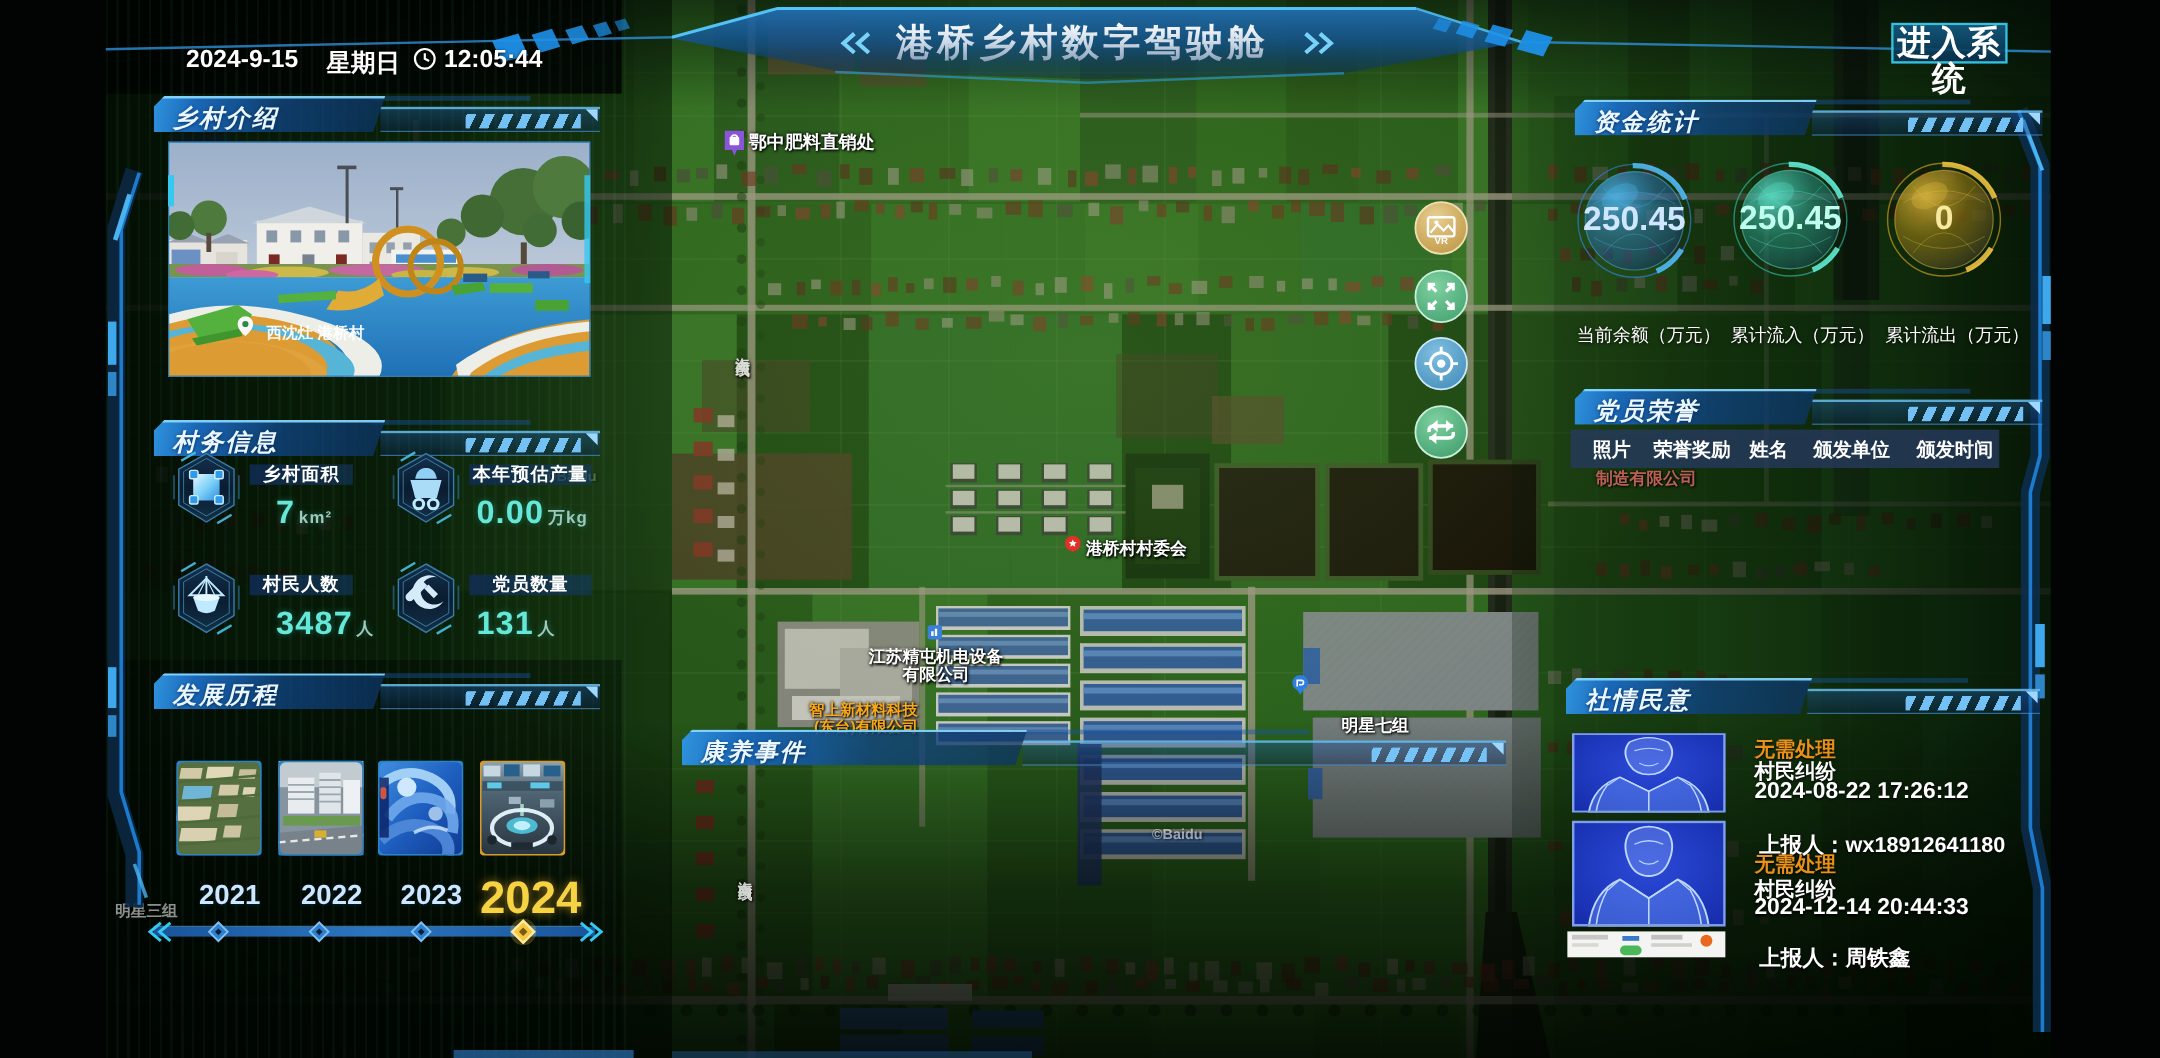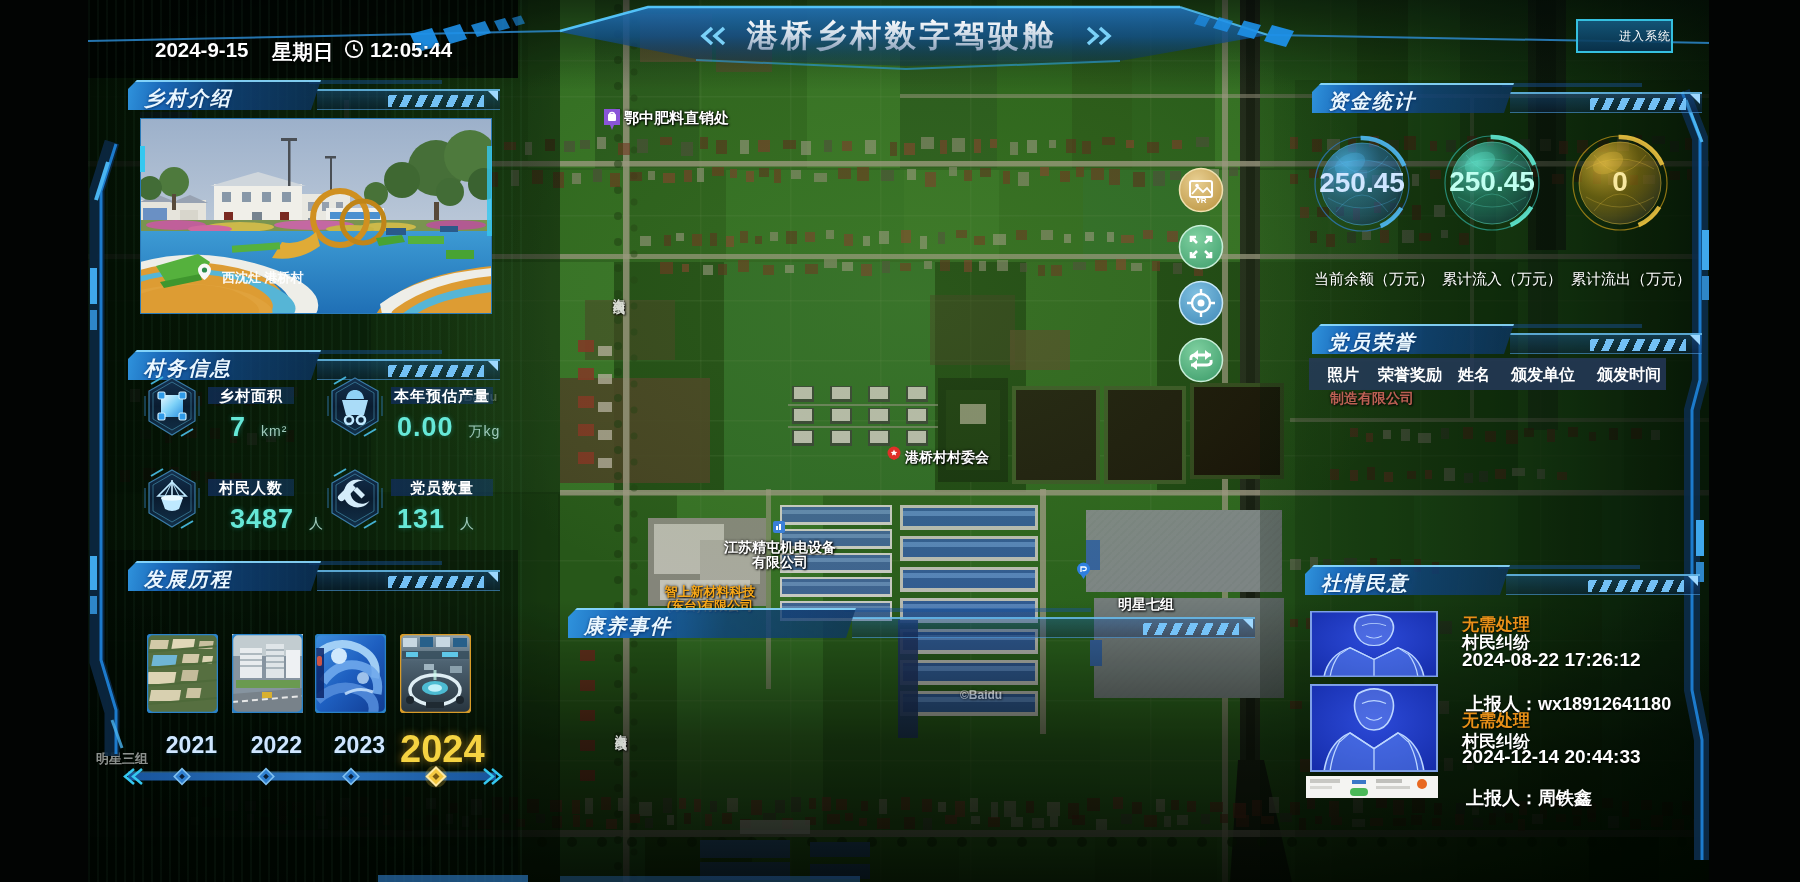--- a/index.html
+++ b/index.html
@@ -6,21 +6,21 @@
 #stage{position:relative;width:1800px;height:882px;background:#050a06}
 .hdrbar{position:absolute;height:30px}
 .hdr-main{position:absolute;left:0;top:0;height:100%;background:linear-gradient(100deg,#2f93dd 0%,#1a68b8 18%,rgba(15,66,124,.82) 55%,rgba(12,52,100,.74) 100%);clip-path:polygon(9px 0,100% 0,calc(100% - 10px) 100%,0 100%,0 9px);border-top:2px solid rgba(140,220,255,.9)}
 .hdr-main .t{position:absolute;left:16px;top:3px;font-style:italic;font-weight:bold;font-size:20px;color:#eaf7ff;letter-spacing:2px;text-shadow:0 1px 3px rgba(0,40,90,.9)}
 .hdr-ext{position:absolute;top:9px;right:0;height:21px;background:linear-gradient(180deg,rgba(28,90,165,.42),rgba(10,40,90,.38));border-top:2px solid rgba(110,200,250,.8);border-bottom:1px solid rgba(90,170,230,.45)}
 .hdr-top{position:absolute;top:0;height:4px;background:rgba(25,85,160,.45)}
 .slashes{position:absolute;top:4px;right:16px;height:12px;width:96px;background:repeating-linear-gradient(-65deg,rgba(120,200,255,.95) 0 7px,rgba(20,60,120,0) 7px 14px)}
 .tailtri{position:absolute;right:2px;top:0;width:0;height:0;border-top:10px solid #9fd8ff;border-left:10px solid transparent}
 .statlabel{position:absolute;height:17px;background:linear-gradient(90deg,rgba(16,44,84,.85),rgba(20,60,110,.55));color:#fff;font-weight:bold;font-size:15px;text-align:center;line-height:17px;letter-spacing:1px}
 .statval{position:absolute;font-weight:bold;color:#66e8d8;font-size:27px;letter-spacing:1px;text-shadow:0 0 5px rgba(40,190,185,.4)}
-.statval .u{font-size:14px;color:#9fcabb;font-weight:normal;margin-left:15px}
+.statval .u{font-size:14px;color:#9fcabb;font-weight:bold;margin-left:3px}
 .glabel{position:absolute;color:#fff;font-weight:normal;font-size:15px;letter-spacing:0;text-shadow:0 1px 3px #000;white-space:nowrap}
 .maplabel{position:absolute;color:#fff;font-weight:bold;font-size:14px;text-shadow:0 0 3px #000,1px 1px 2px #000;white-space:nowrap}
 .yeart{position:absolute;width:70px;text-align:right;font-weight:bold;font-size:23px;color:#cfe6ff;text-shadow:0 1px 3px #023}
 .sq-item{position:absolute;color:#fff;font-size:17px;font-weight:bold;white-space:nowrap;text-shadow:0 1px 2px #000}
 .sq-orange{color:#e89018}
 </style></head><body>
 <div id="stage">
 
 <svg class="abs" style="left:0;top:0" width="1800" height="882" viewBox="0 0 1800 882">
 <defs>
@@ -935,21 +935,21 @@
       <path d="M8 14 l-3-2 h6 Z" fill="#e03028"></path>
     </svg>
 <div class="maplabel" style="left:905px;top:449px;font-size:14px">港桥村村委会</div>
 
 <div class="maplabel" style="left:700px;top:540px;width:160px;text-align:center;font-size:14px;line-height:15px">江苏精屯机电设备<br>有限公司</div>
 <svg class="abs" style="left:772px;top:520px" width="14" height="16" viewBox="0 0 14 16">
       <rect x="1" y="1" width="12" height="12" rx="2" fill="#3a7fd8"></rect>
       <path d="M4 10 V6 h2 v4 M7 10 V4 h2 v6" fill="#fff"></path>
     </svg>
 
-<div class="maplabel" style="left:655px;top:585px;width:110px;text-align:center;font-size:13px;line-height:14px;color:#f8a818">智上新材料科技<br>(东台)有限公司</div>
+<div class="maplabel" style="left:655px;top:585px;width:110px;text-align:right;font-size:13px;line-height:14px;color:#f8a818">智上新材料科技<br>(东台)有限公司</div>
 
 <svg class="abs" style="left:1076px;top:562px" width="15" height="17" viewBox="0 0 15 17">
       <circle cx="7.5" cy="7" r="6.5" fill="#2f7fe0"></circle>
       <path d="M5 10 V5 h3.5 a1.8 1.8 0 0 1 0 3.6 H6.5" fill="none" stroke="#fff" stroke-width="1.3"></path>
       <path d="M7.5 17 l-2.5-4 h5 Z" fill="#2f7fe0"></path>
     </svg>
 <div class="maplabel" style="left:1118px;top:596px;font-size:14px">明星七组</div>
 
 <div class="maplabel" style="left:96px;top:750px;font-size:13px;opacity:0.55">明星三组</div>
 
@@ -1000,21 +1000,21 @@
 <div class="abs" style="left:0;top:0;width:600px;height:80px;color:#fff;font-weight:bold;font-size:20.5px;text-shadow:0 1px 3px #000">
 <span class="abs" style="left:155px;top:38px">2024-9-15</span>
 <span class="abs" style="left:272px;top:38px">星期日</span>
 <svg class="abs" style="left:344px;top:39px" width="20" height="20" viewBox="0 0 22 22">
         <circle cx="11" cy="11" r="9" fill="none" stroke="#fff" stroke-width="2"></circle>
         <path d="M11 6 V11 L15 13" stroke="#fff" stroke-width="2" fill="none"></path>
       </svg>
 <span class="abs" style="left:370px;top:38px">12:05:44</span>
 </div>
 
-<div class="abs" style="left:1576px;top:19px;width:97px;height:34px;border:2px solid #35c0e0;background:linear-gradient(180deg,rgba(20,90,130,.9),rgba(8,50,80,.9));color:#fff;font-weight:normal;font-size:12px;text-align:right;line-height:30px;letter-spacing:1px">进入系统</div>
+<div class="abs" style="left:1576px;top:19px;width:97px;height:34px;border:2px solid #35c0e0;background:linear-gradient(180deg,rgba(20,90,130,.9),rgba(8,50,80,.9));color:#fff;font-weight:bold;font-size:28px;text-align:center;line-height:30px;letter-spacing:1px">进入系统</div>
 
 <svg class="abs" style="left:86px;top:128px" width="40" height="648" viewBox="0 0 40 648">
 <path d="M26 14 L11 62 L11 534 L26 584 L26 628" fill="none" stroke="#0b2741" stroke-width="15" opacity="0.92"></path>
 <path d="M30 16 L15 63 L15 532 L30 582 L30 626" fill="none" stroke="#1e7fd4" stroke-width="3" opacity="0.95"></path>
 <path d="M22 34 L10 72" stroke="#4ab4f0" stroke-width="4"></path>
 <path d="M26 592 L36 620" stroke="#4ab4f0" stroke-width="3" opacity="0.8"></path>
 <rect x="4" y="140" width="7" height="36" fill="#3fa8ec"></rect>
 <rect x="4" y="182" width="7" height="20" fill="#2e86c8"></rect>
 <rect x="4" y="428" width="7" height="34" fill="#3fa8ec"></rect>
 <rect x="4" y="468" width="7" height="18" fill="#2e86c8"></rect>

